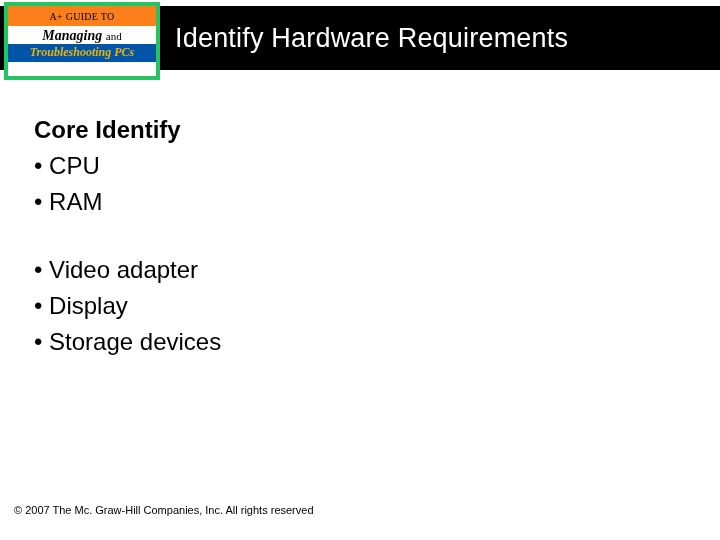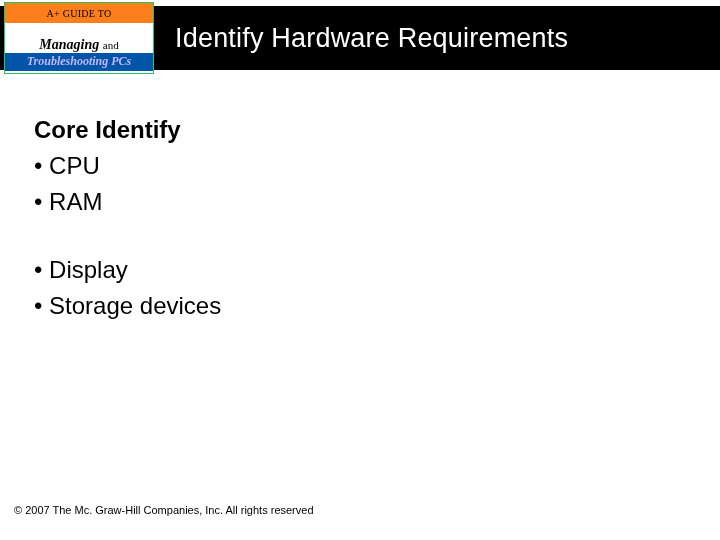--- a/index.html
+++ b/index.html
@@ -29,21 +29,21 @@
     margin-left: 175px;
     letter-spacing: 0.2px;
   }
   .logo-box {
     position: absolute;
     top: 2px;
     left: 4px;
     width: 148px;
     height: 70px;
     background: #ffffff;
-    border: 1px solid #22c55e;
+    border: 4px solid #22c55e;
     overflow: hidden;
   }
   .logo-top {
     background: #fc7f1c;
     height: 20px;
     display: flex;
     align-items: center;
     justify-content: center;
     font-family: "Times New Roman", serif;
     font-size: 10px;
@@ -52,30 +52,30 @@
   }
   .logo-mid {
     background: #ffffff;
     text-align: center;
     font-family: "Times New Roman", serif;
     font-style: italic;
     font-weight: bold;
     font-size: 14px;
     color: #000;
     line-height: 15px;
-    padding-top: 14px;
+    padding-top: 2px;
   }
   .logo-bot {
     background: #0055a8;
     text-align: center;
     font-family: "Times New Roman", serif;
     font-style: italic;
     font-weight: bold;
     font-size: 12px;
-    color: #c4b5fd;
+    color: #eab308;
     line-height: 16px;
     padding-bottom: 2px;
   }
   .content {
     position: absolute;
     left: 34px;
     top: 112px;
     width: 640px;
     color: #000;
   }
@@ -117,17 +117,18 @@
   <div class="logo-bot">Troubleshooting PCs</div>
 </div>
 
 <div class="content">
   <div class="section-heading">Core Identify</div>
   <div class="bullet-line">• <span>CPU</span></div>
   <div class="bullet-line">• <span>RAM</span></div>
 
   <div class="section-gap"></div>
 
+  <div class="bullet-line">• <span>Video adapter</span></div>
   <div class="bullet-line">• <span>Display</span></div>
   <div class="bullet-line">• <span>Storage devices</span></div>
 </div>
 
 <div class="footer">© 2007 The Mc. Graw-Hill Companies, Inc. All rights reserved</div>
 
 </body></html>

